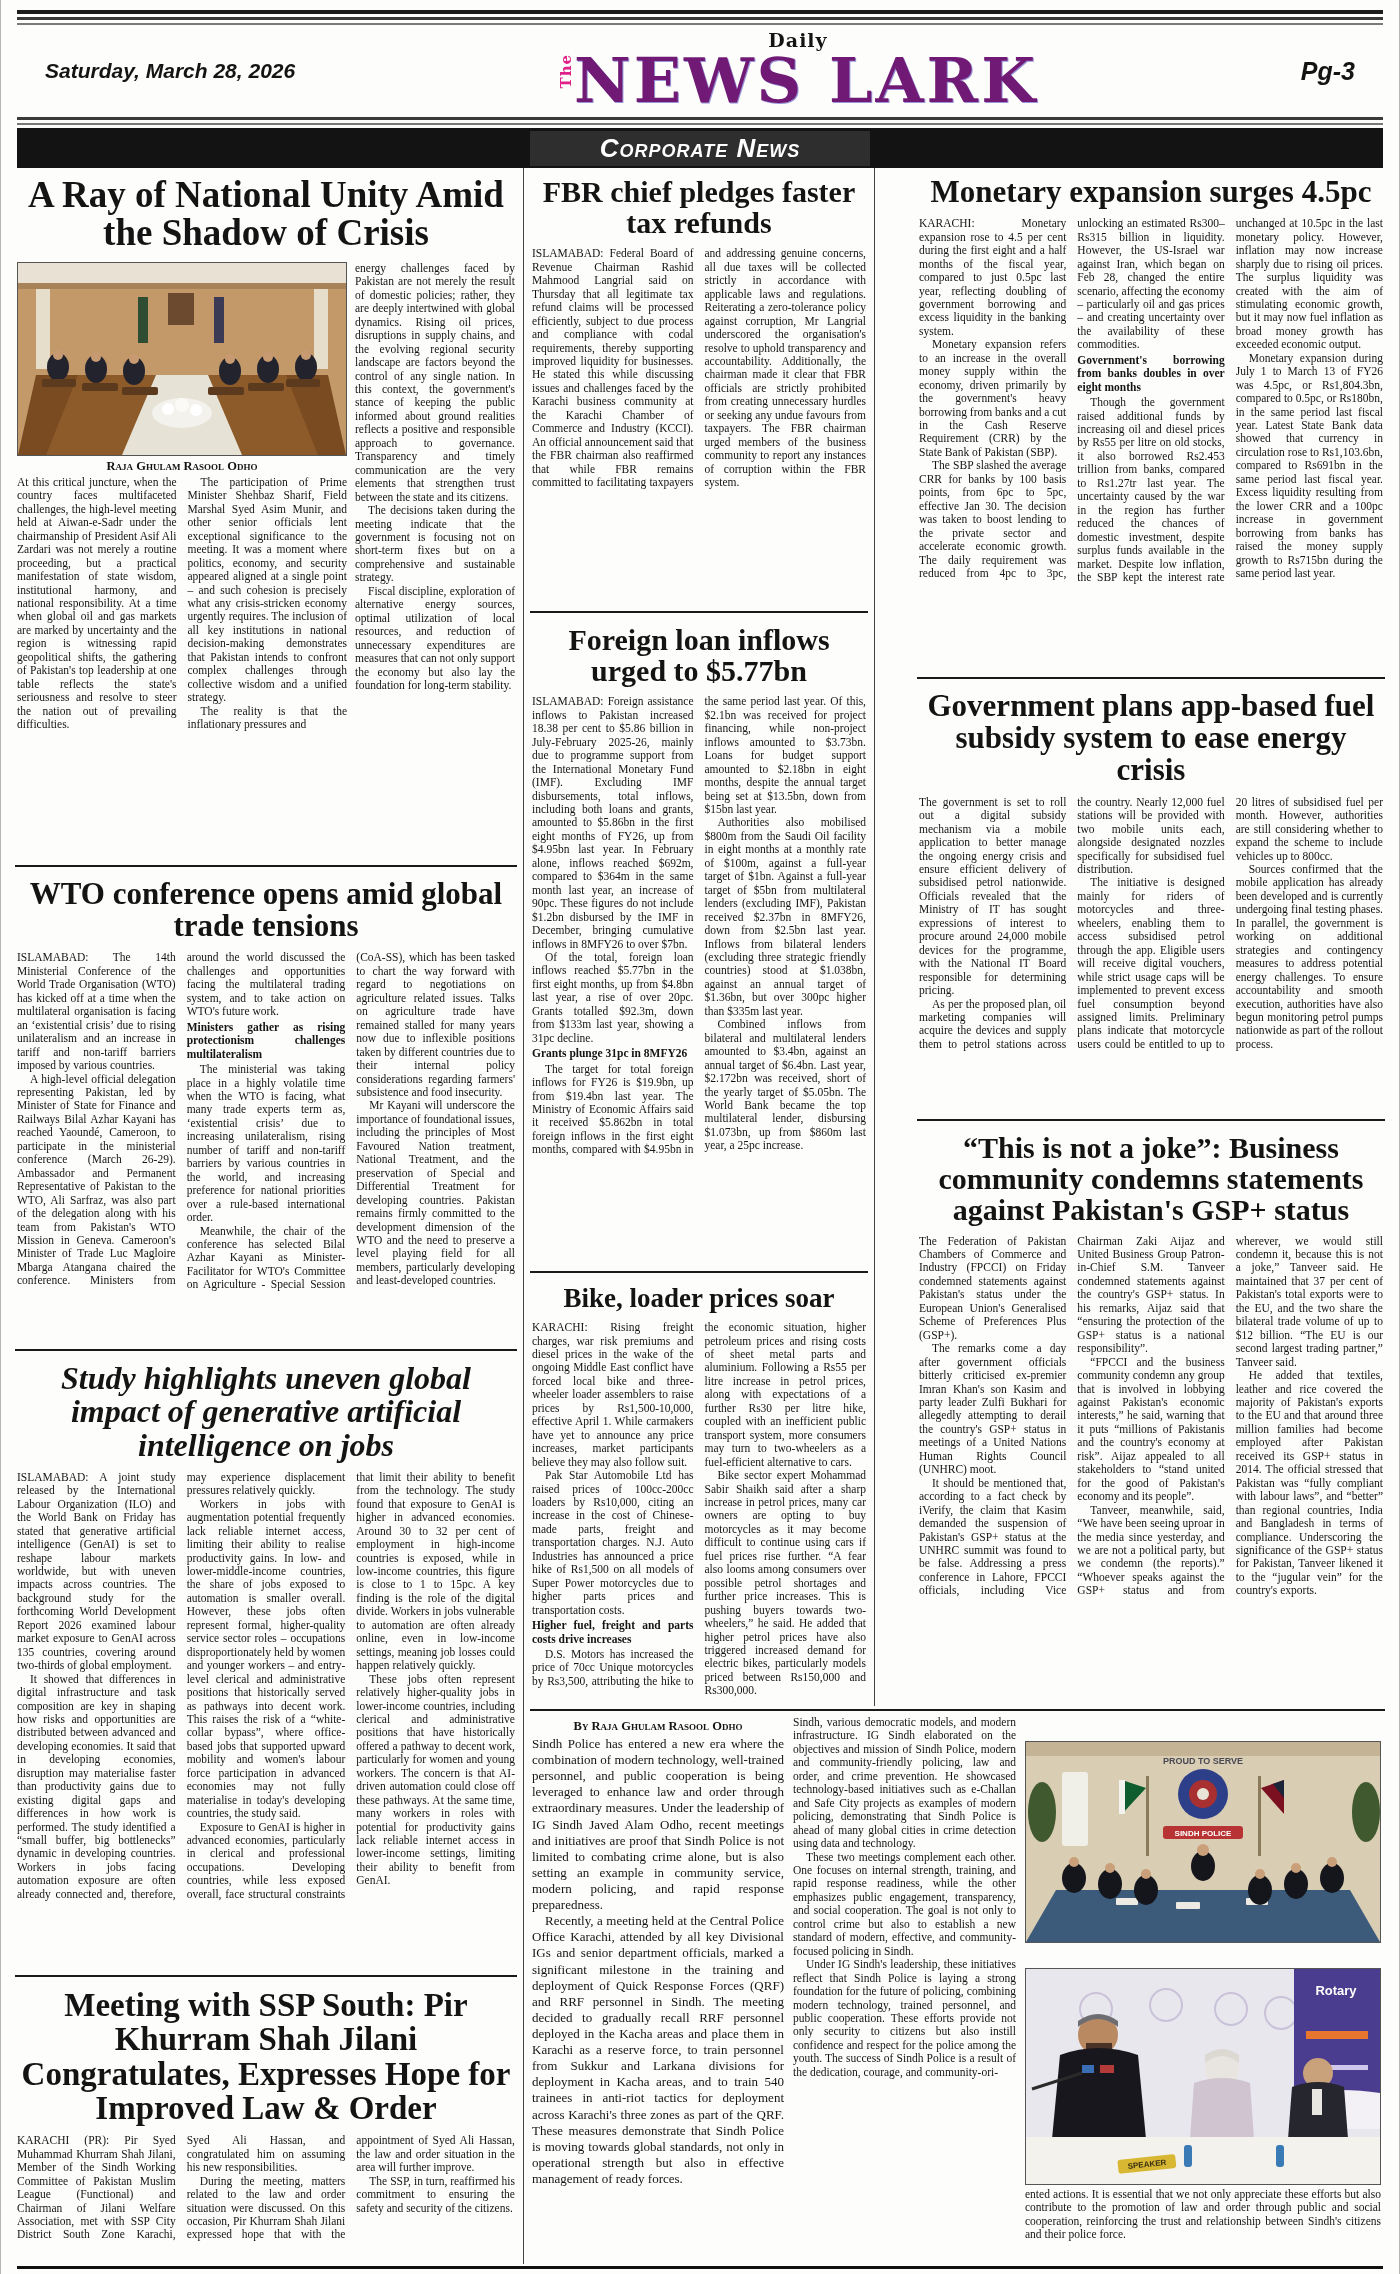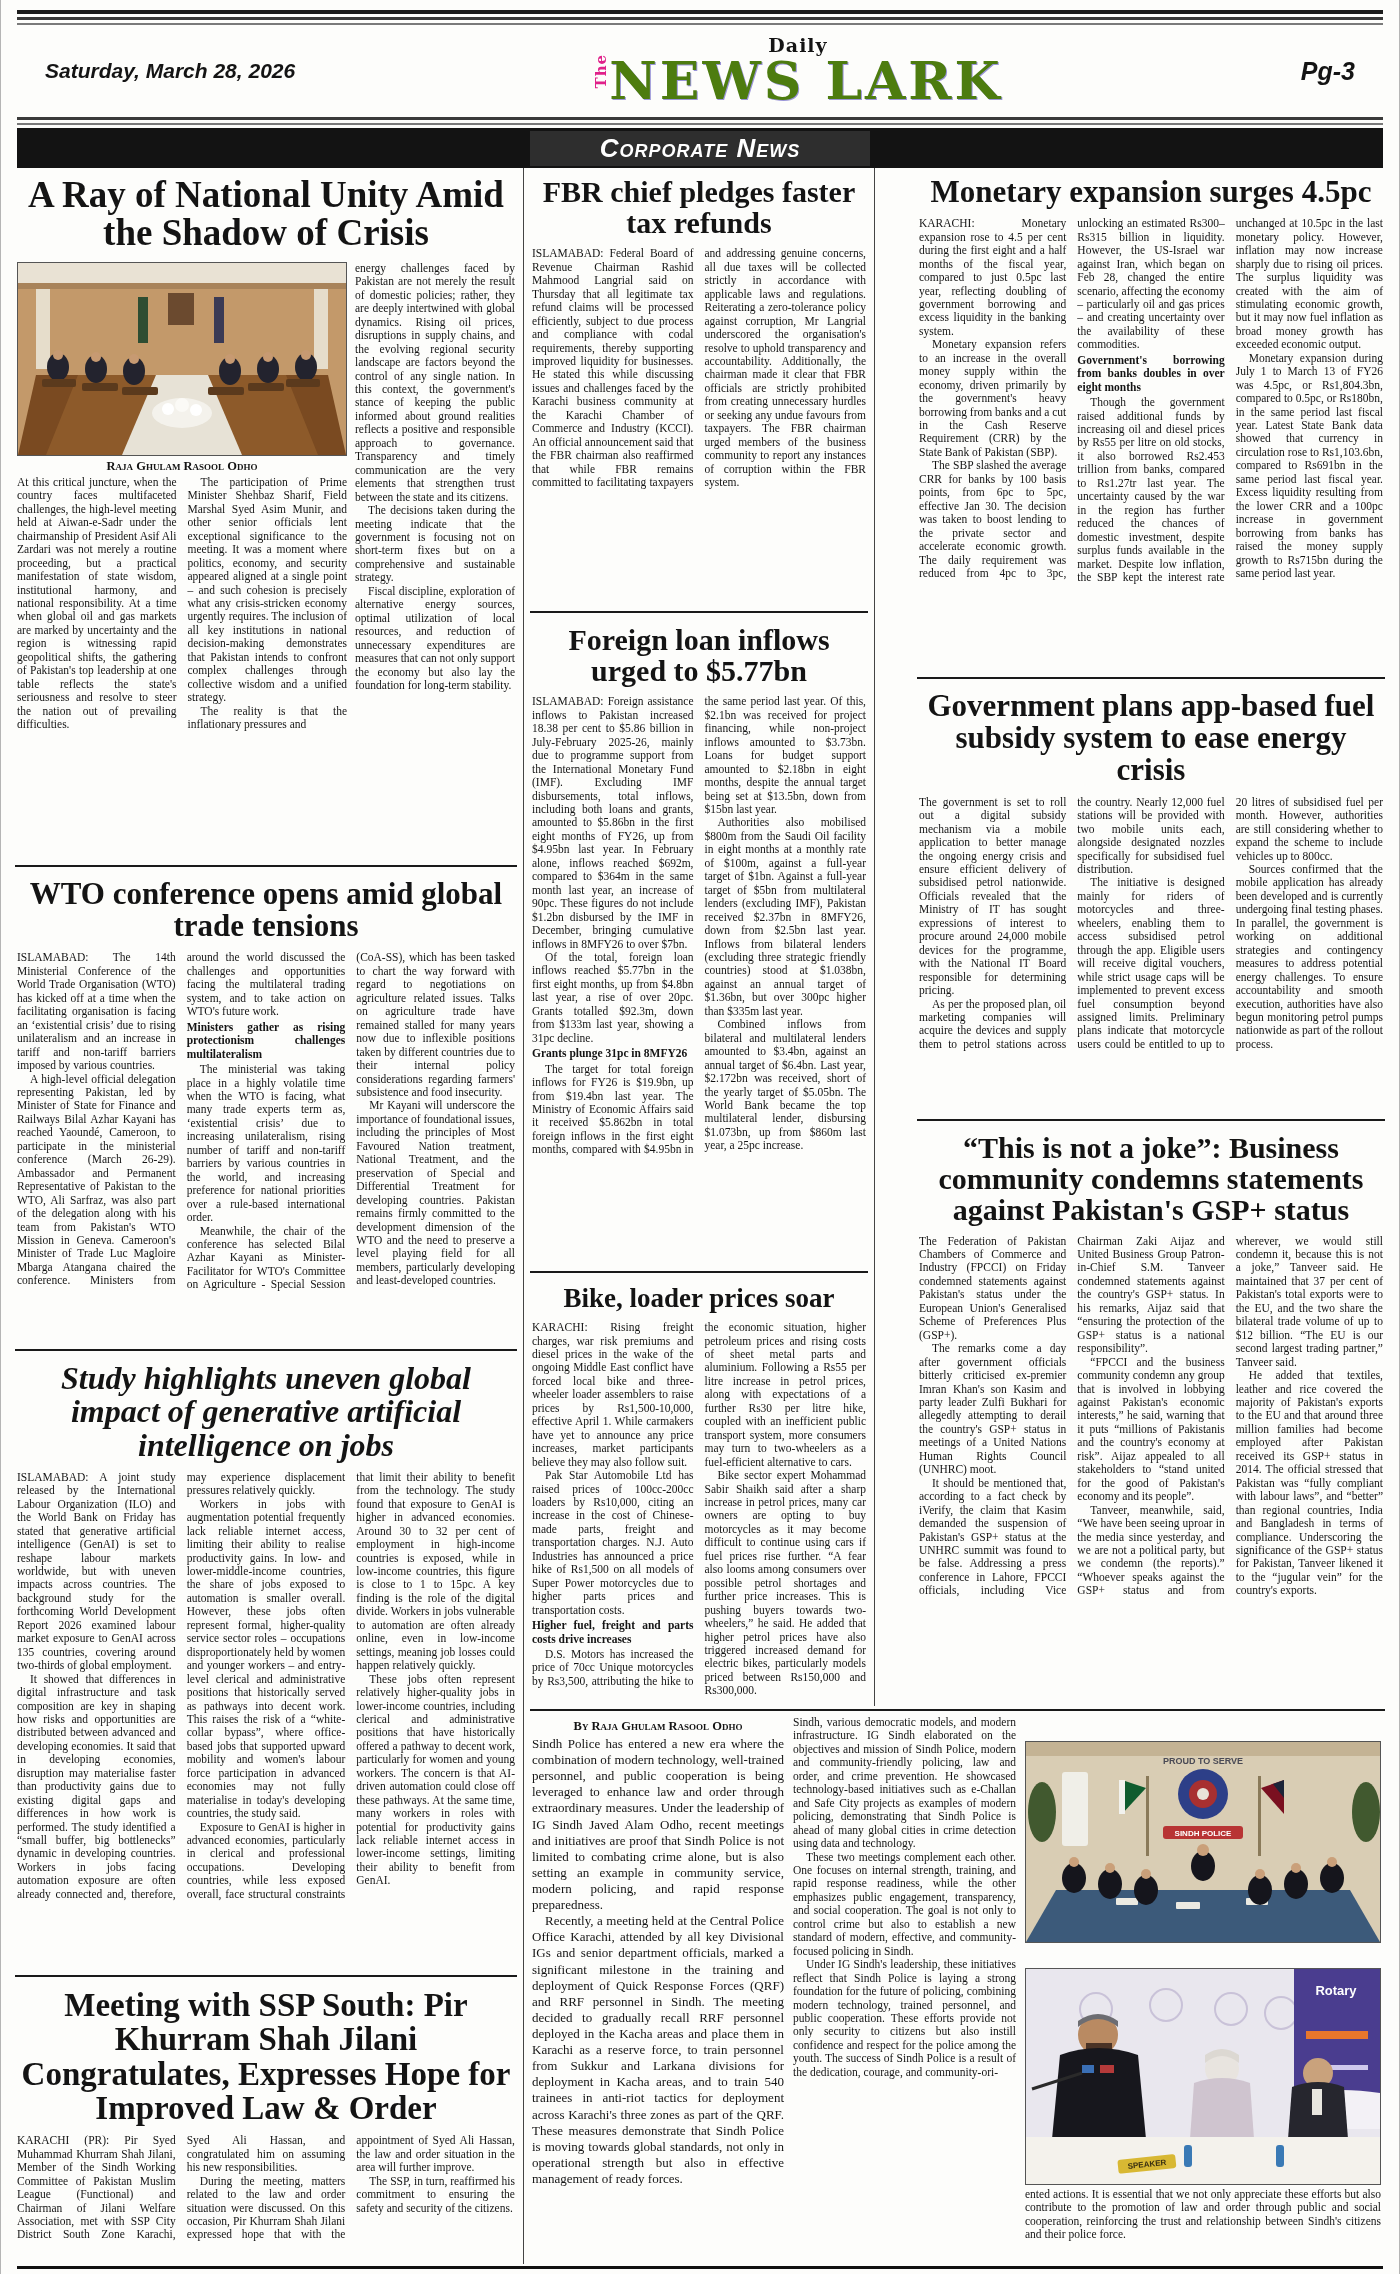--- a/index.html
+++ b/index.html
@@ -10,21 +10,21 @@
   .drule{border-top:3px solid #3a3a3a;border-bottom:2px solid #7a7a7a;height:3px;margin:3px 2px;}
   
   .masthead{display:flex;align-items:center;justify-content:space-between;height:86px;padding:0 30px;}
   .m-date,.m-page{font-family:"Liberation Sans",sans-serif;font-style:italic;font-weight:bold;font-size:21px;}
   .m-page{font-size:25px;}
   .m-logo{text-align:center;line-height:1;}
   .m-daily{font-family:"DejaVu Serif",serif;font-weight:bold;font-size:19px;letter-spacing:1px;}
   .m-row{display:flex;align-items:center;justify-content:center;}
   .m-the{display:inline-block;transform:rotate(-90deg);font-family:"DejaVu Serif",serif;font-weight:bold;
          font-size:15px;color:#e0218a;width:16px;letter-spacing:1px;}
-  .m-title{font-family:"DejaVu Serif",serif;font-weight:bold;font-size:52px;color:#4d7c0f;
+  .m-title{font-family:"DejaVu Serif",serif;font-weight:bold;font-size:62px;color:#701a75;
            letter-spacing:3px;text-shadow:1px 1px 0 #9a95d8;}
   
   .banner{background:#131313;height:40px;display:flex;align-items:center;justify-content:center;margin:2px 2px 0;}
   .banner span{color:#ffffff;background:#2e2e2e;padding:2px 70px;font-family:"Liberation Sans",sans-serif;
                font-weight:bold;font-style:italic;font-variant:small-caps;font-size:26px;letter-spacing:1px;}
   
   .content{display:flex;height:2096px;overflow:hidden;}
   .sec-left{width:502px;display:flex;flex-direction:column;}
   .vdiv{width:1px;background:#444;margin:0 6px;}
   .sec-rightwrap{flex:1;display:flex;flex-direction:column;}
@@ -151,21 +151,21 @@
             </div>
         </div>
       </article>
 
       <div class="hrule"></div>
 
       <article class="art" style="height:470px">
         <h1 class="hl h-wto">WTO conference opens amid global trade tensions</h1>
         <div class="body cols3" style="height:384px">
 
-        <p class="p-lead">ISLAMABAD: The 14th Ministerial Conference of the World Trade Organisation (WTO) has kicked off at a time when the facilitating organisation is facing an ‘existential crisis’ due to rising unilateralism and an increase in tariff and non-tariff barriers imposed by various countries.</p>
+        <p class="p-lead">ISLAMABAD: The 14th Ministerial Conference of the World Trade Organisation (WTO) has kicked off at a time when the multilateral organisation is facing an ‘existential crisis’ due to rising unilateralism and an increase in tariff and non-tariff barriers imposed by various countries.</p>
             <p>A high-level official delegation representing Pakistan, led by Minister of State for Finance and Railways Bilal Azhar Kayani has reached Yaoundé, Cameroon, to participate in the ministerial conference (March 26-29). Ambassador and Permanent Representative of Pakistan to the WTO, Ali Sarfraz, was also part of the delegation along with his team from Pakistan's WTO Mission in Geneva. Cameroon's Minister of Trade Luc Magloire Mbarga Atangana chaired the conference. Ministers from around the world discussed the challenges and opportunities facing the multilateral trading system, and to take action on WTO's future work.</p>
             <p class="p-sub">Ministers gather as rising protectionism challenges multilateralism</p>
             <p>The ministerial was taking place in a highly volatile time when the WTO is facing, what many trade experts term as, ‘existential crisis’ due to increasing unilateralism, rising number of tariff and non-tariff barriers by various countries in the world, and increasing preference for national priorities over a rule-based international order.</p>
             <p>Meanwhile, the chair of the conference has selected Bilal Azhar Kayani as Minister-Facilitator for WTO's Committee on Agriculture - Special Session (CoA-SS), which has been tasked to chart the way forward with regard to negotiations on agriculture related issues. Talks on agriculture trade have remained stalled for many years now due to inflexible positions taken by different countries due to their internal policy considerations regarding farmers' subsistence and food insecurity.</p>
             <p>Mr Kayani will underscore the importance of foundational issues, including the principles of Most Favoured Nation treatment, National Treatment, and the preservation of Special and Differential Treatment for developing countries. Pakistan remains firmly committed to the development dimension of the WTO and the need to preserve a level playing field for all members, particularly developing and least-developed countries.</p>
           </div>
       </article>
 
       <div class="hrule"></div>
 

